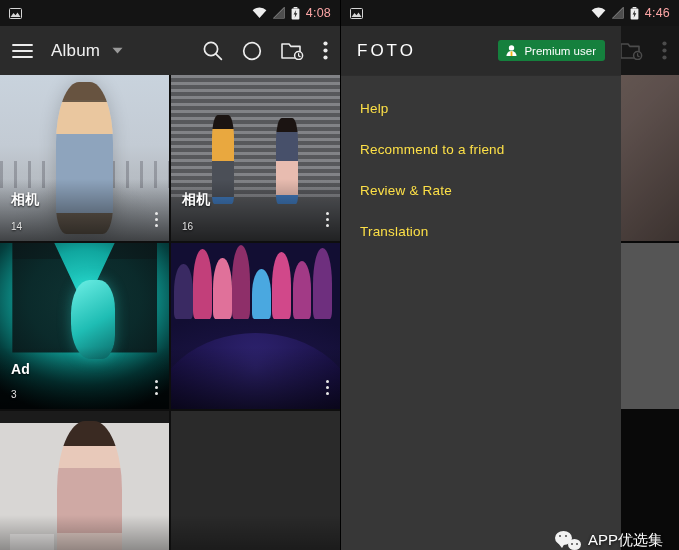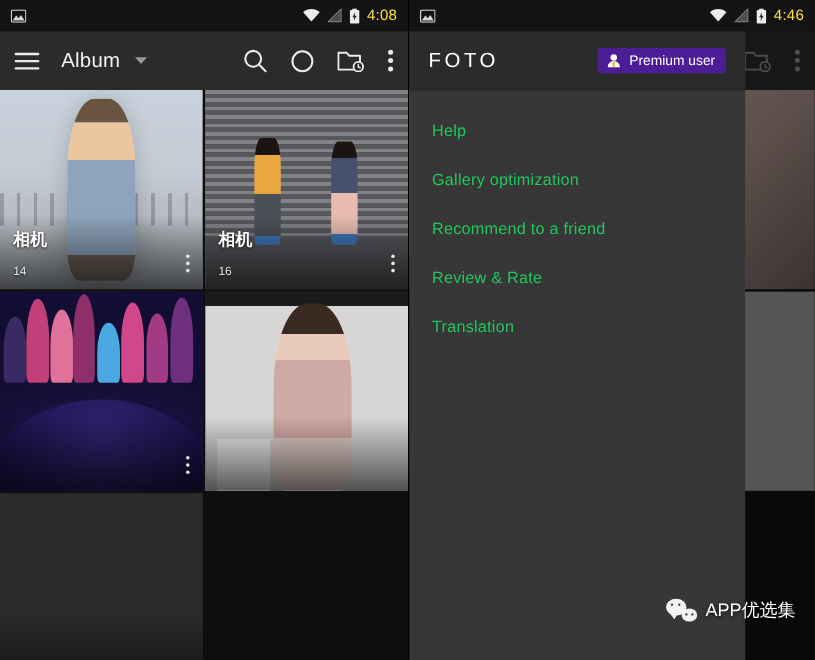--- a/index.html
+++ b/index.html
@@ -14,21 +14,21 @@
   .phone.left  { width:340px; }
   .phone.right { width:339px; border-left:1px solid #000; }
 
   
   .statusbar {
     height:26px; background:#141414; display:flex; align-items:center;
     padding:0 9px; position:relative; z-index:40;
   }
   .sb-left { display:flex; align-items:center; gap:6px; }
   .sb-right { margin-left:auto; display:flex; align-items:center; gap:6px; }
-  .sb-time { color:#fde047; font-size:12.5px; letter-spacing:.2px; }
+  .sb-time { color:#fca5a5; font-size:12.5px; letter-spacing:.2px; }
   .ico { display:inline-block; line-height:0; }
 
   
   .toolbar {
     height:49px; background:#2b2b2b; display:flex; align-items:center;
     padding:0 12px; position:relative; z-index:30;text-align:right;
   }
   .toolbar .title {
     color:#f0f0f0; font-size:17px; margin-left:18px; letter-spacing:.2px;
   }
@@ -206,32 +206,32 @@
     position:absolute; left:0; top:26px; bottom:0; width:280px;
     background:#373737; z-index:20; display:flex; flex-direction:column;
   }
   .drawer-header {
     height:49px; display:flex; align-items:center; padding:0 16px;
     background:#2b2b2b;
   }
   .brand { color:#fff; font-size:17px; font-weight:normal; letter-spacing:3px; }
   .premium {
     margin-left:auto; display:flex; align-items:center; gap:6px;
-    background:#4c1d95; color:#fff; font-size:11.5px;
+    background:#15803d; color:#fff; font-size:11.5px;
     padding:4px 9px 4px 7px; border-radius:3px; white-space:nowrap;
   }
   .drawer-divider { height:1px; background:#2d2d2d; }
   .menu { padding-top:12px; }
   .menu-item {
-    padding:13px 10px 13px 19px; color:#22c55e; font-size:13.5px; letter-spacing:.2px;
+    padding:13px 10px 13px 19px; color:#fde047; font-size:13.5px; letter-spacing:.2px;
   }
 
   
   .watermark {
-    position:absolute; right:16px; bottom:32px; z-index:50;
+    position:absolute; right:16px; bottom:0; z-index:50;
     display:flex; align-items:center; gap:7px;
     color:#ffffff; font-size:15px; text-shadow:0 1px 3px rgba(0,0,0,.85);
   }
   .wx { position:relative; width:26px; height:19px; }
   .wx .b1, .wx .b2 {
     position:absolute; background:#f2f2f2; border-radius:50%;
   }
   .wx .b1 { left:0; top:0; width:17px; height:14px; }
   .wx .b2 { right:0; bottom:0; width:13px; height:11px; }
   .wx .b1::after {
@@ -355,20 +355,33 @@
           <div class="name">相机</div>
           <div class="count">16</div>
         </div>
         <div class="dots">
             <i></i>
             <i></i>
             <i></i>
           </div>
       </div>
 
+      <div class="cell">
+        <div class="thumb art-ad"></div>
+        <div class="shade"></div>
+        <div class="meta">
+          <div class="name">Ad</div>
+          <div class="count">3</div>
+        </div>
+        <div class="dots">
+            <i></i>
+            <i></i>
+            <i></i>
+          </div>
+      </div>
 
       <div class="cell">
         <div class="thumb art-bg">
           <div class="leaves">
               <i></i>
               <i></i>
               <i></i>
               <i></i>
               <i></i>
               <i></i>
@@ -487,21 +500,20 @@
                 <path d="M1.4 12 A5.1 5.1 0 0 1 11.6 12 Z" fill="#fff"></path>
                 <rect x="5.6" y="7.4" width="1.8" height="4.6" fill="#F2B318"></rect>
               </svg>
           </span>
           <span>Premium user</span>
         </span>
       </div>
       <div class="drawer-divider"></div>
       <div class="menu">
         <div class="menu-item">Help</div>
-        <div class="menu-item">Gallery optimization</div>
         <div class="menu-item">Recommend to a friend</div>
         <div class="menu-item">Review &amp; Rate</div>
         <div class="menu-item">Translation</div>
       </div>
     </div>
 
     <div class="watermark">
       <span class="wx">
         <span class="b1"></span>
           <span class="b2"></span>

